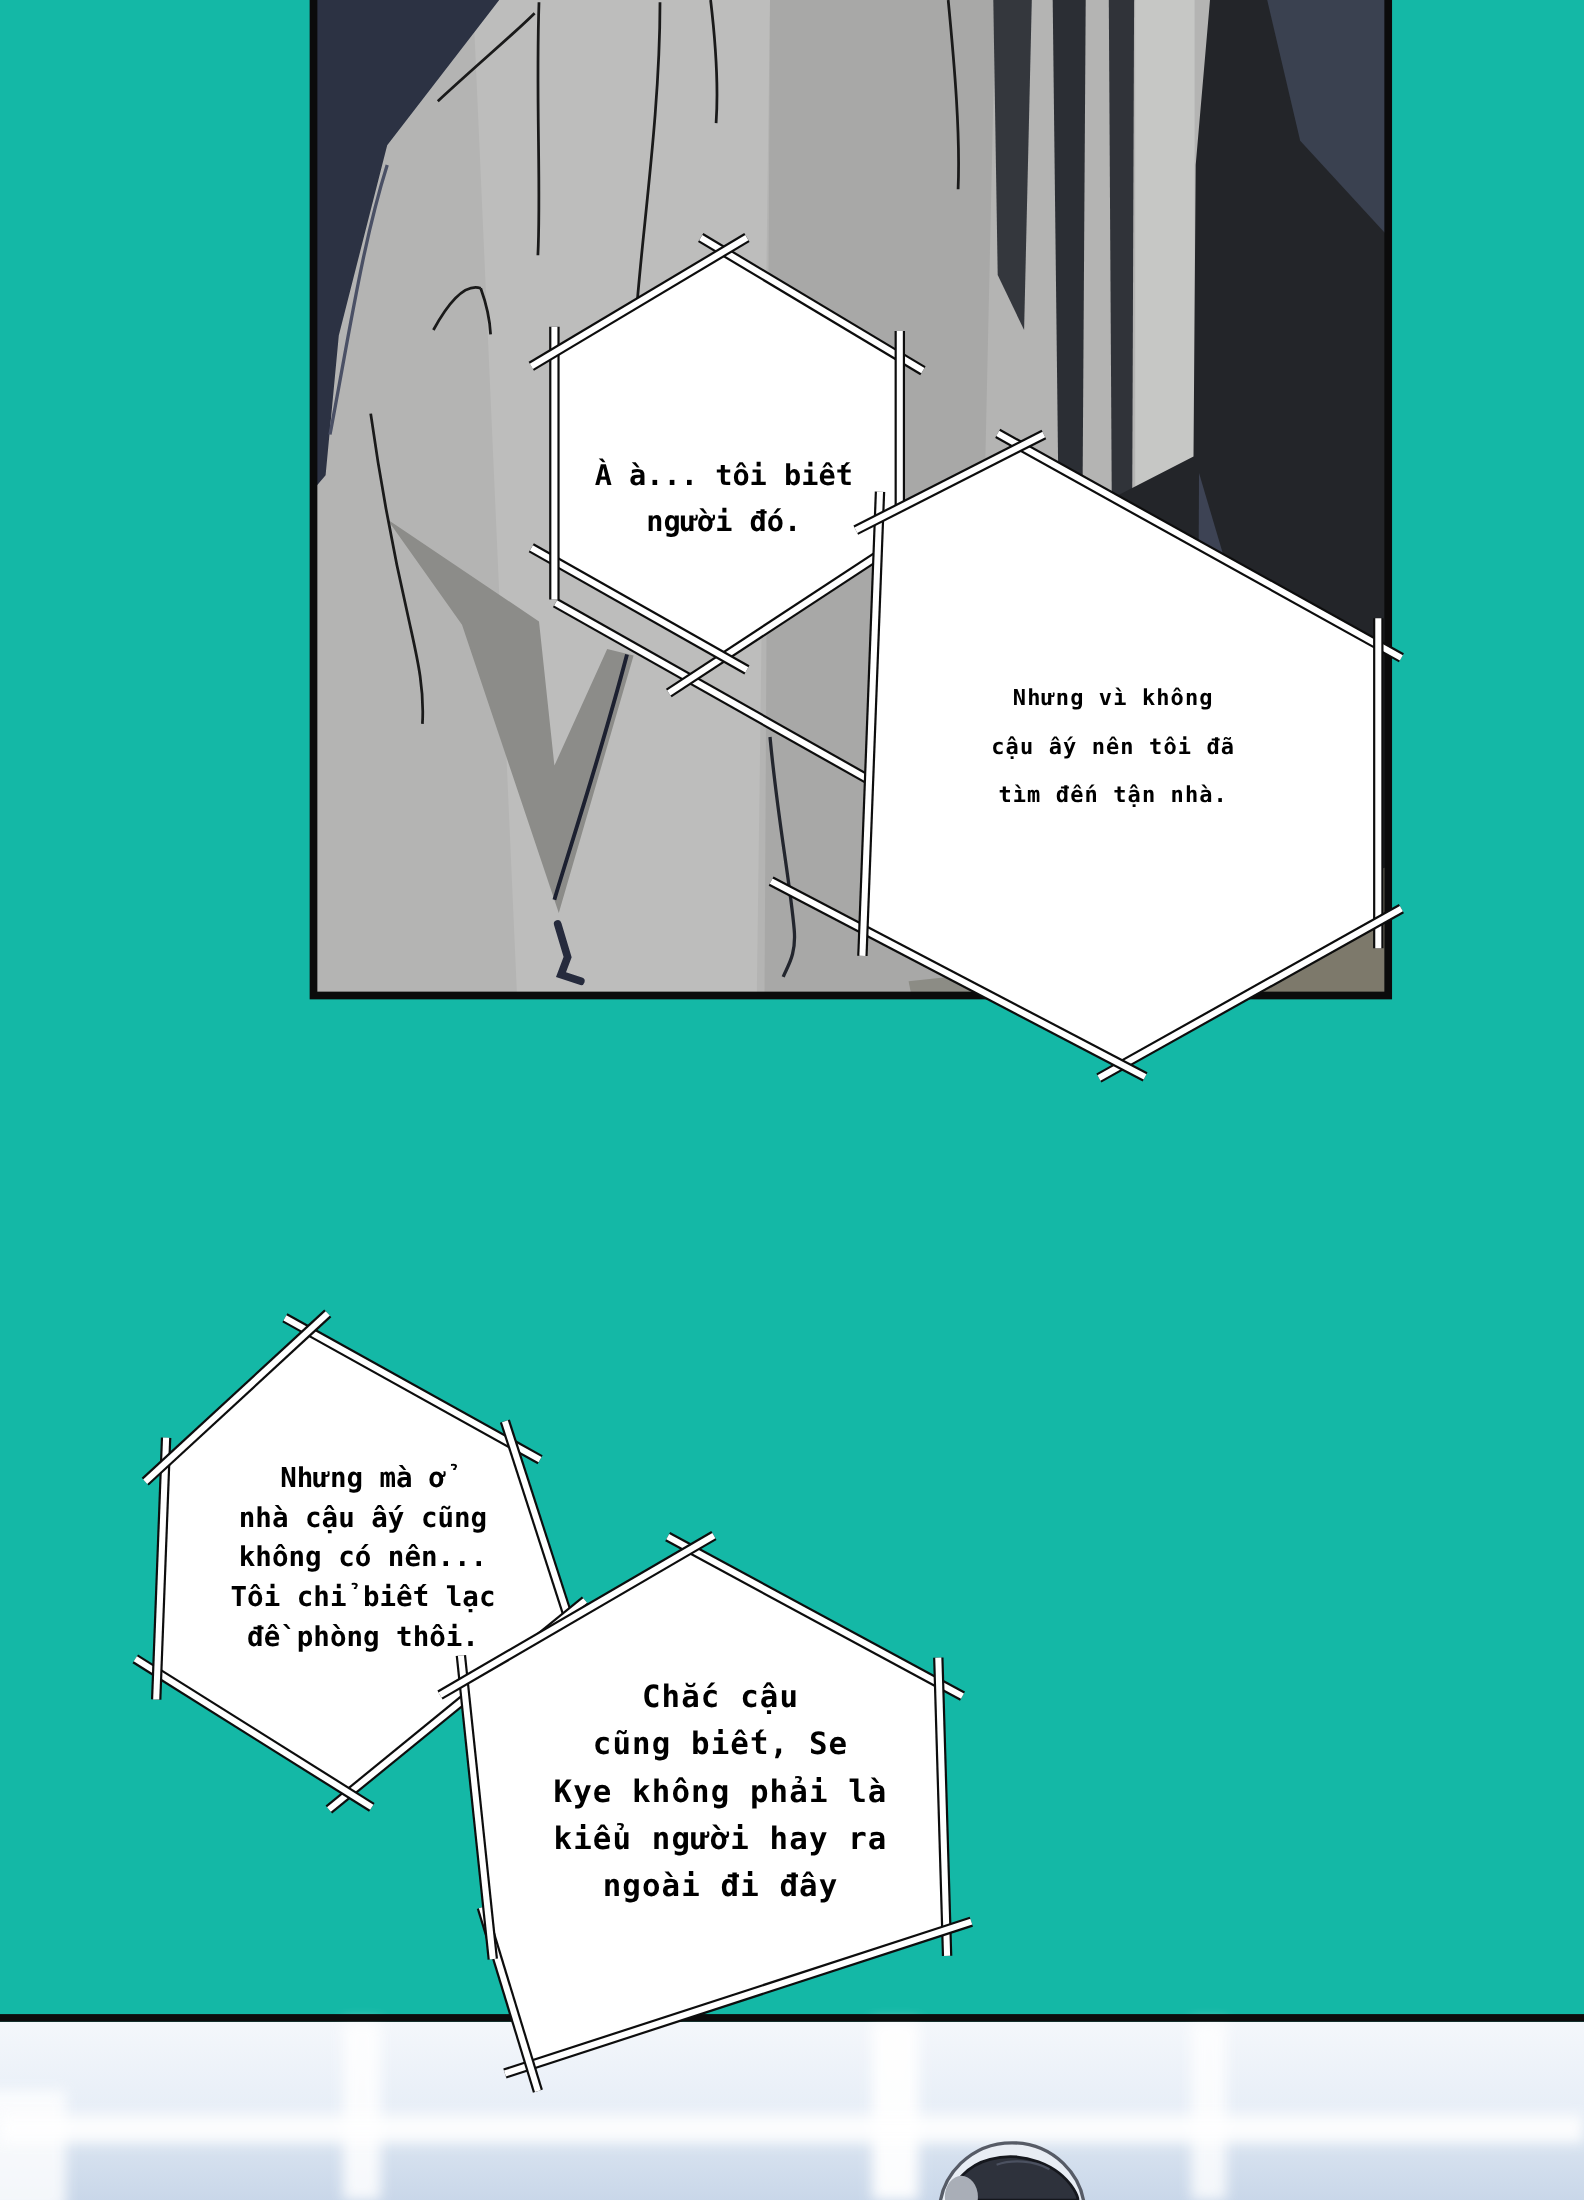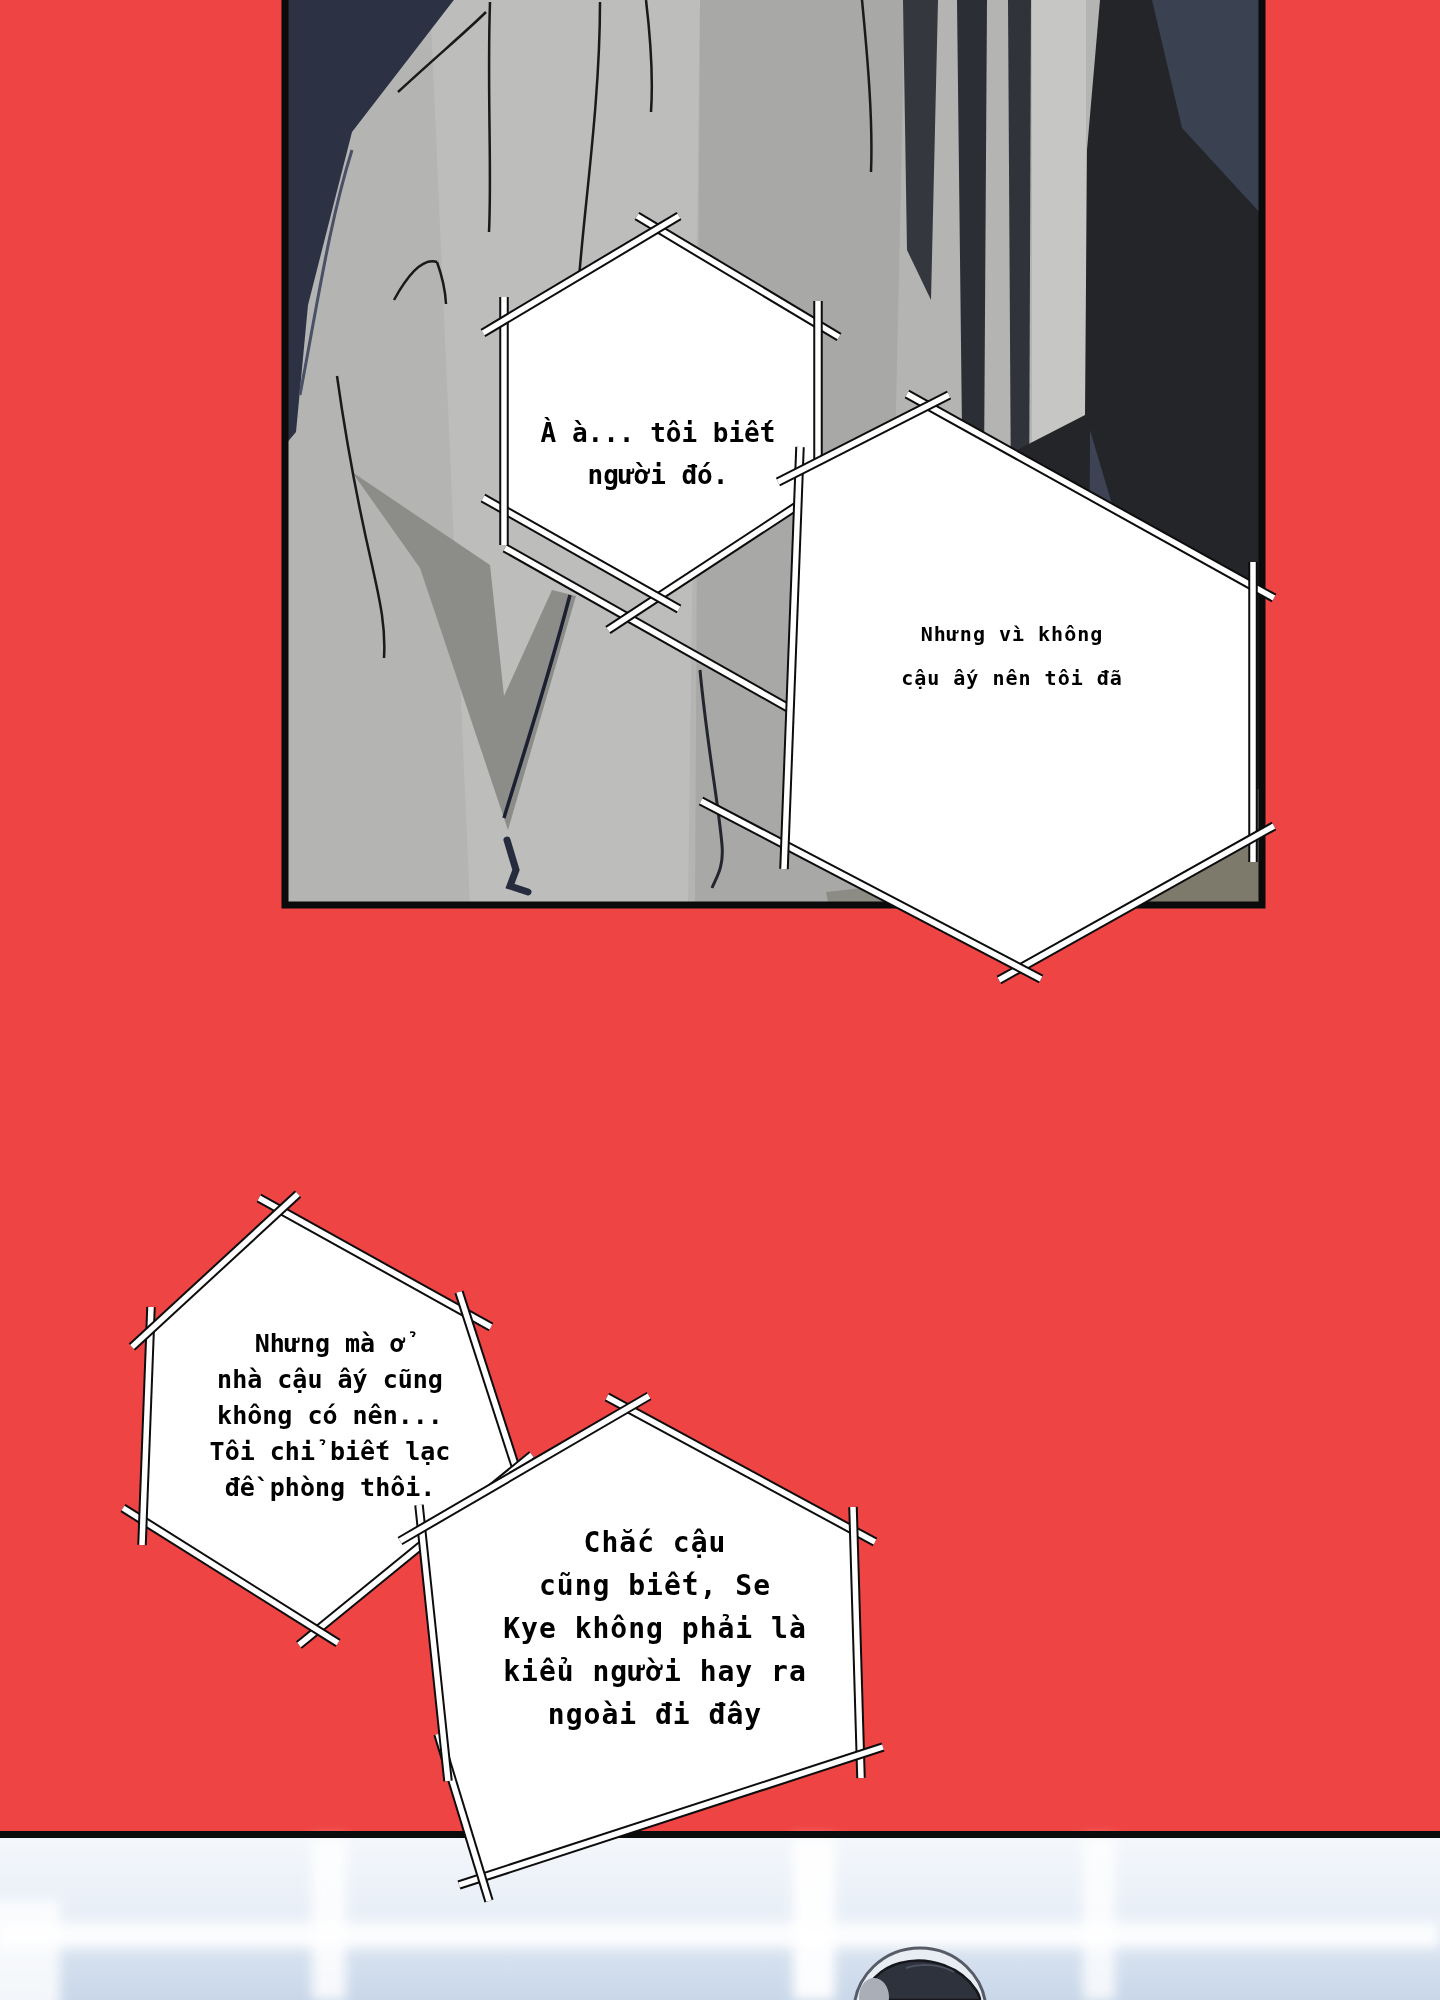--- a/index.html
+++ b/index.html
@@ -1,19 +1,19 @@
 <!DOCTYPE html>
 <html><head>
 <meta charset="utf-8">
 <style>
   html,body{margin:0;padding:0;background:#ffffff;}
   #stage{
     position:relative;
     width:1440px;height:2000px;
-    background:#ef4444;
+    background:#14b8a6;
     overflow:hidden;
     font-family:"DejaVu Sans Mono","Liberation Mono",monospace;
   }
   #artwork{position:absolute;left:0;top:0;width:1440px;height:2000px;display:block;}
   .btext{
     position:absolute;
     transform:translateX(-50%);
     text-align:center;
     font-weight:bold;
     color:#000;
@@ -175,20 +175,21 @@
   </svg>
 
   <div class="btext bt1">
     <div>À à... tôi biết</div>
     <div>người đó.</div>
   </div>
 
   <div class="btext bt2">
     <div>Nhưng vì không</div>
     <div>cậu ấy nên tôi đã</div>
+    <div>tìm đến tận nhà.</div>
   </div>
 
   <div class="btext bt3">
     <div>Nhưng mà ở</div>
     <div>nhà cậu ấy cũng</div>
     <div>không có nên...</div>
     <div>Tôi chỉ biết lạc</div>
     <div>đề phòng thôi.</div>
   </div>
 

